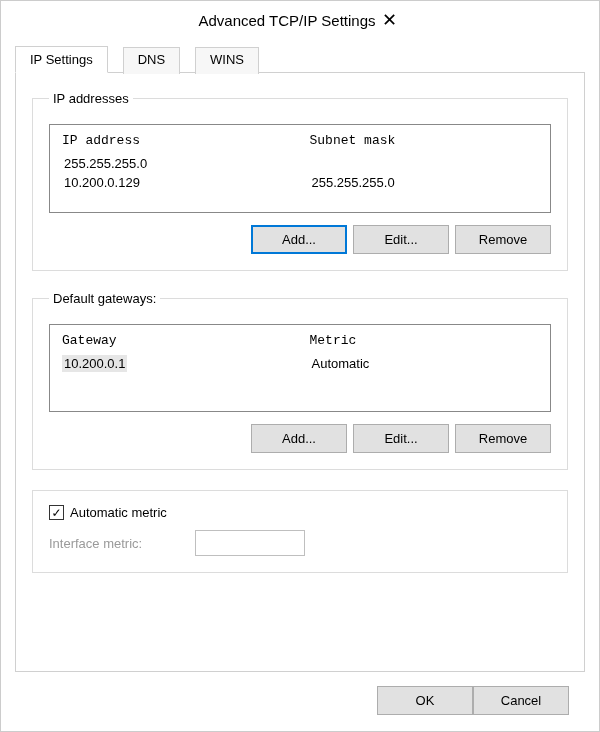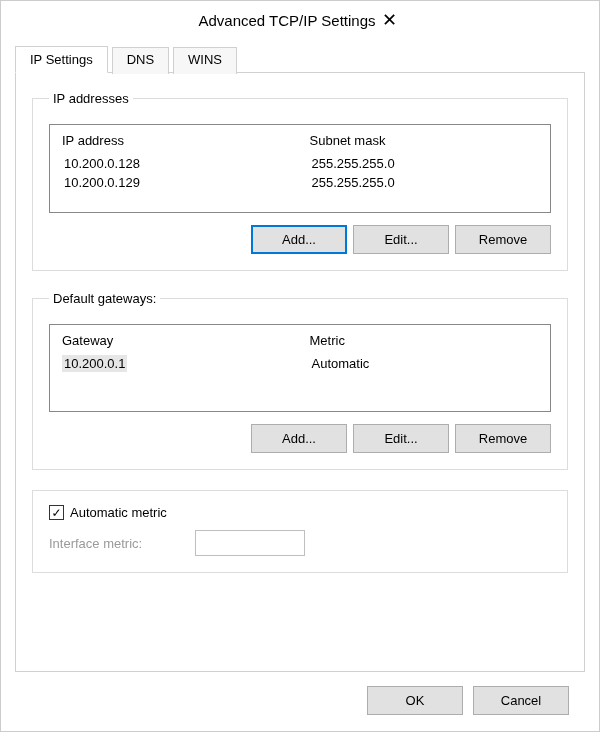--- a/index.html
+++ b/index.html
@@ -43,21 +43,21 @@
     .tabs {
       display: flex;
       position: relative;
       z-index: 2;
     }
     .tab {
       padding: 5px 14px;
       border: 1px solid #d0d0d0;
       border-bottom: none;
       background: #fff;
-      margin-right: 4px;
+      margin-right: 15px;
       font-size: 13px;
       cursor: default;
       position: relative;
       top: 1px;
     }
     .tab.inactive {
       background: #f7f7f7;
       top: 2px;
       padding-top:4px;
       padding-bottom:4px;
@@ -86,21 +86,21 @@
       font-size: 13px;
     }
     .listbox {
       border: 1px solid #888;
       padding: 8px 12px 20px 12px;
       margin-top: 4px;
     }
     .list-header, .list-row {
       display: flex;
     }
-    .list-header { margin-bottom: 6px; }
+    .list-header { margin-bottom: 6px; font-family: Liberation Mono, monospace; }
     .col-a { flex: 0 0 52%; }
     .col-b { flex: 1; }
     .list-row { padding: 1px 0; }
     .list-row.selected .cell {
       background: #e6e6e6;
     }
     .cell { padding: 1px 2px; display:inline-block;}
     .btn-row {
       display: flex;
       justify-content: flex-end;
@@ -144,21 +144,20 @@
       border: 1px solid #bfbfbf;
       height: 26px;
       width: 110px;
       background:#fff;
       padding: 0 6px;
       font-family: inherit;
     }
     .dialog-buttons {
       display:flex;
       justify-content:flex-end;
-      gap:10px;
       padding: 14px 16px 16px 0;
     }
   </style>
 </head>
 <body>
 
 <div class="window">
   <div class="titlebar">
     <span class="title">Advanced TCP/IP Settings</span>
     <span class="close">✕</span>
@@ -174,21 +173,20 @@
     <div class="tab-body">
 
       <fieldset class="group">
         <legend>IP addresses</legend>
         <div class="listbox">
           <div class="list-header">
             <div class="col-a">IP address</div>
             <div class="col-b">Subnet mask</div>
           </div>
           <div class="list-row">
-            <div class="col-a"><span class="cell">10.200.0.128</span></div>
             <div class="col-b"><span class="cell">255.255.255.0</span></div>
           </div>
           <div class="list-row">
             <div class="col-a"><span class="cell">10.200.0.129</span></div>
             <div class="col-b"><span class="cell">255.255.255.0</span></div>
           </div>
         </div>
         <div class="btn-row">
           <button class="btn focused">Add...</button>
           <button class="btn">Edit...</button>

